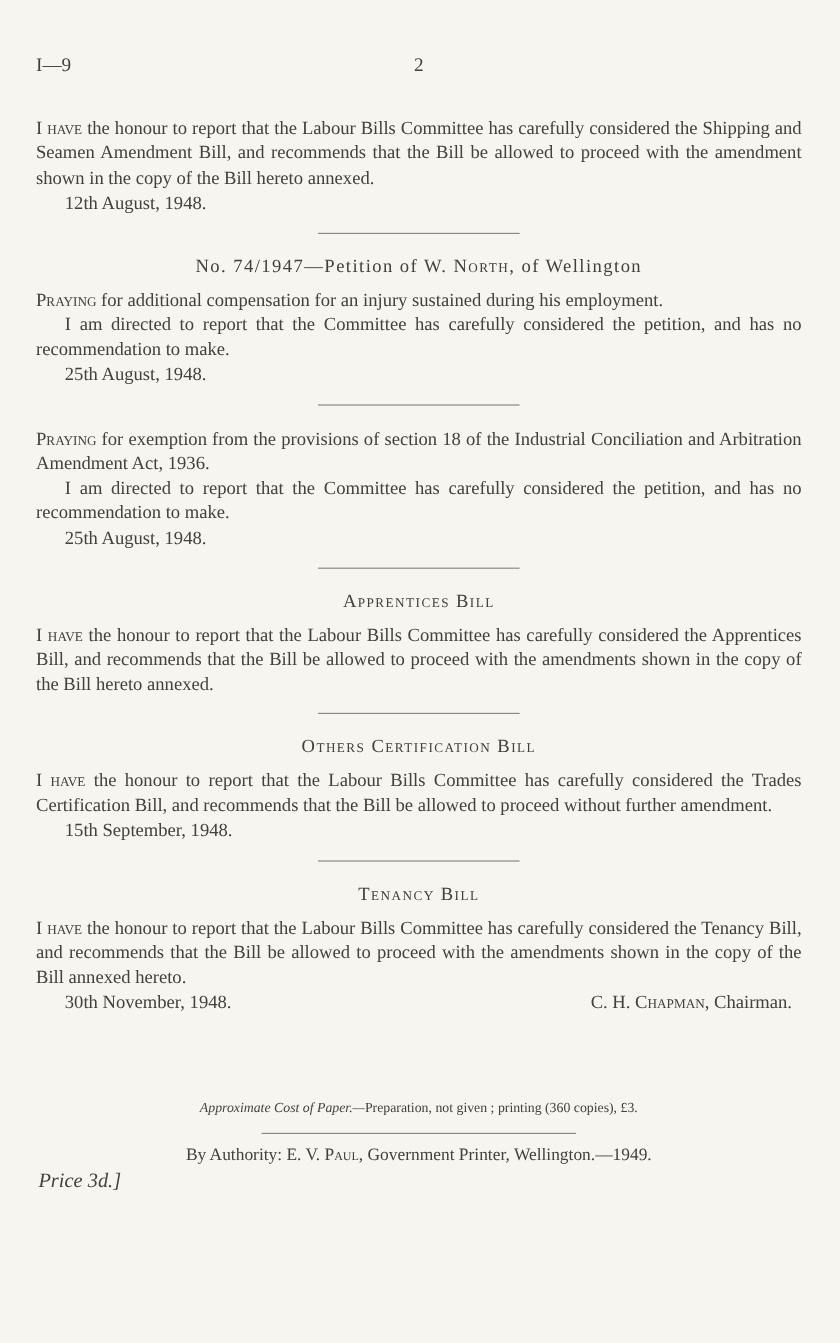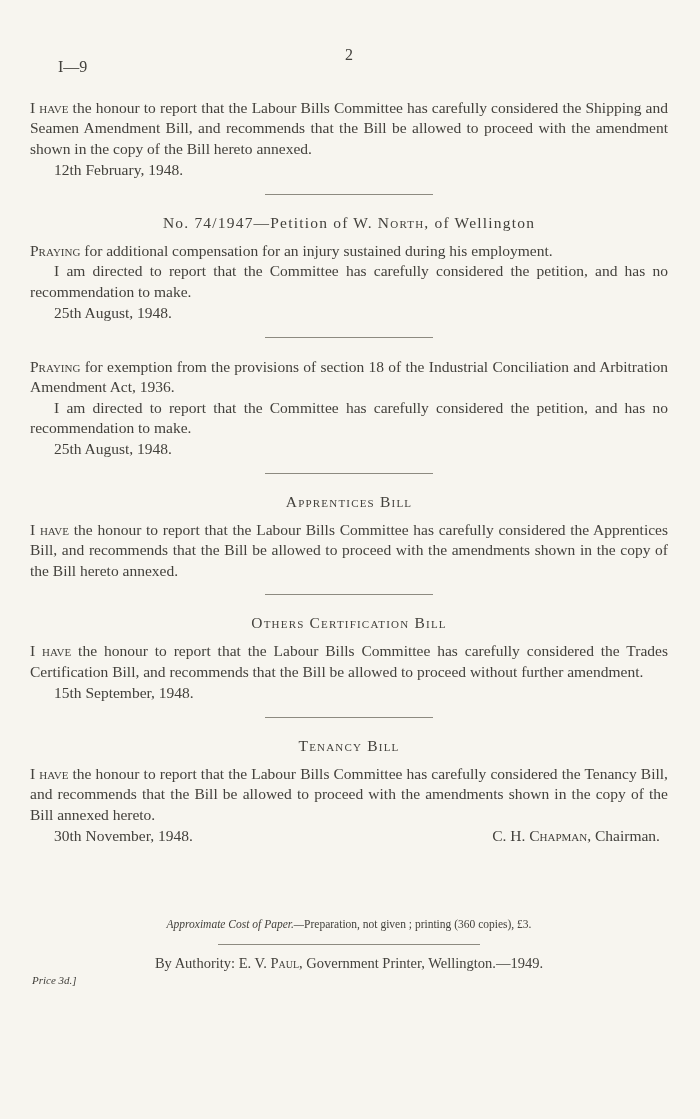--- a/index.html
+++ b/index.html
@@ -22,22 +22,21 @@
     padding: 46px 32px 0 30px;
   }
   .page-header {
     position: relative;
     font-size: 16px;
     margin-bottom: 34px;
   }
   .doc-ref {
     position: absolute;
     left: 0;
-    top: 12px;
-    margin-left: 28px;
+    top: 0;
   }
   .page-number {
     text-align: center;
   }
   .section-heading {
     font-size: 15.5px;
     font-weight: normal;
     text-align: center;
     letter-spacing: 1.2px;
     margin: 0 0 9px 0;
@@ -91,39 +90,39 @@
     border: 0;
     border-top: 1px solid #8d8a80;
     margin: 14px auto 10px auto;
   }
   .authority-line {
     font-size: 14.5px;
     text-align: center;
     margin: 0;
   }
   .price-line {
-    font-size: 11px;
+    font-size: 17px;
     font-style: italic;
     text-align: left;
     margin: 2px 0 0 2px;
   }
 </style>
 </head>
 <body>
 
 <div class="page">
 
   <div class="page-header">
     <span class="doc-ref">I—9</span>
     <div class="page-number">2</div>
   </div>
 
   <section>
     <p class="body-para"><span>I </span><span class="run-sc">have</span><span> the honour to report that the Labour Bills Committee has carefully considered the Shipping and Seamen Amendment Bill, and recommends that the Bill be allowed to proceed with the amendment shown in the copy of the Bill hereto annexed.</span></p>
-    <p class="date-line"><span>12th February, 1948.</span></p>
+    <p class="date-line"><span>12th August, 1948.</span></p>
   </section>
   <hr class="divider">
 
   <section>
     <h2 class="section-heading"><span>No. 74/1947—Petition of W. </span><span class="run-sc">North</span><span>, of Wellington</span></h2>
     <p class="body-para"><span class="run-sc">Praying</span><span> for additional compensation for an injury sustained during his employment.</span></p>
     <p class="body-para indent"><span>I am directed to report that the Committee has carefully considered the petition, and has no recommendation to make.</span></p>
     <p class="date-line"><span>25th August, 1948.</span></p>
   </section>
   <hr class="divider">

